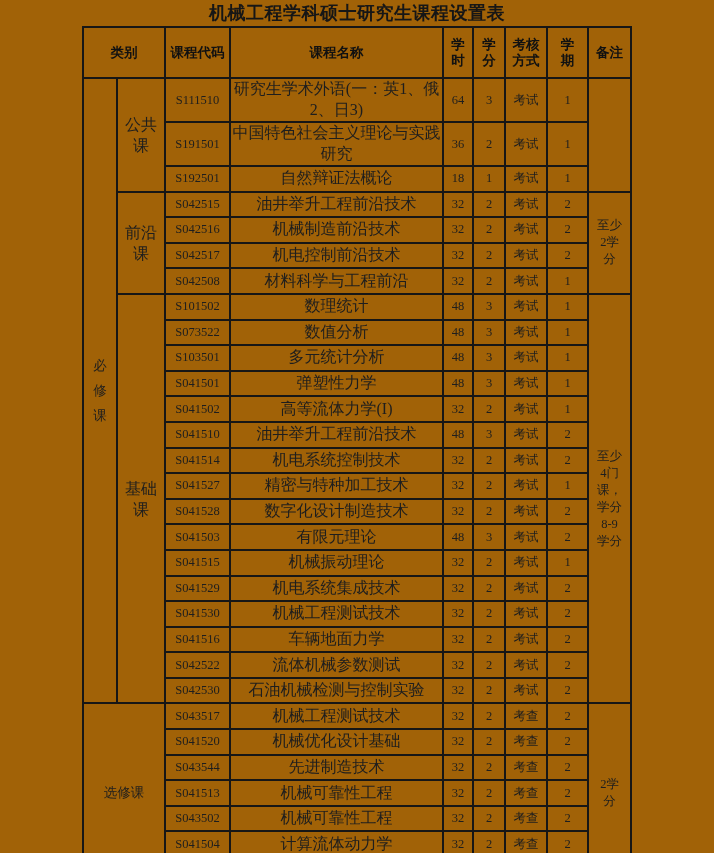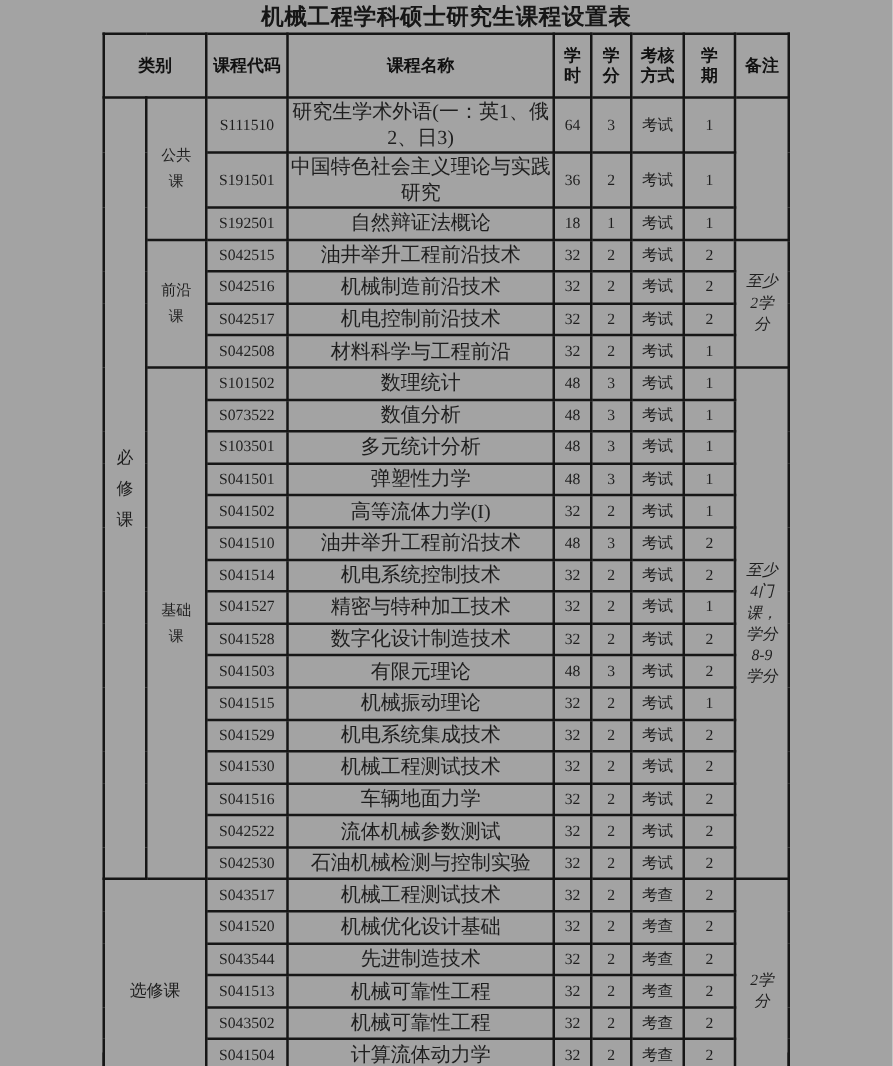--- a/index.html
+++ b/index.html
@@ -1,20 +1,20 @@
 <!DOCTYPE html>
 <html><head>
 <meta charset="utf-8">
 <style>
   html, body { margin:0; padding:0; }
   body { background:#ffffff; }
   .page {
     position:relative;
     width:714px; height:853px;
-    background:#a3a3a3;
+    background:#a16207;
     overflow:hidden;
     font-family:"Liberation Serif","DejaVu Serif",serif;
     color:#1e1e1e;
   }
   .doc-title {
     position:absolute; top:3px; left:0; width:100%;
     text-align:center;
     font-family:"Liberation Sans","DejaVu Sans",sans-serif;
     font-size:18px; font-weight:bold; line-height:21px;
     color:#161616;
@@ -37,30 +37,30 @@
   thead tr { height:51px;margin-left:28px; }
   tbody tr { height:25.6px; }
   thead th {
     font-weight:bold;
     font-size:13.5px;
     line-height:16px;
     color:#111;
   }
   td.cat-v  { font-size:13.5px; line-height:25px; }
   td.cat-h  { font-size:13.5px; }
-  td.seclabel { font-size:12px; line-height:21px; }
+  td.seclabel { font-size:16px; line-height:21px; }
   td.code { font-size:12.5px; }
   td.cname {
     text-align:left;
     padding-left:8px;
     font-size:16px;
     white-space:nowrap;
   }
   td.num, td.assess { font-size:12.5px; }
-  td.remark { font-size:12.5px; line-height:17px;font-style:italic; }
+  td.remark { font-size:12.5px; line-height:17px; }
   td.no-bottom { border-bottom:none; }
   
   .cont-strip {
     position:absolute; width:2px; height:12px; top:842px;
     background:#161616;
   }
   .cont-left  { left:82px; }
   .cont-right { left:630px; }
 </style>
 </head>

